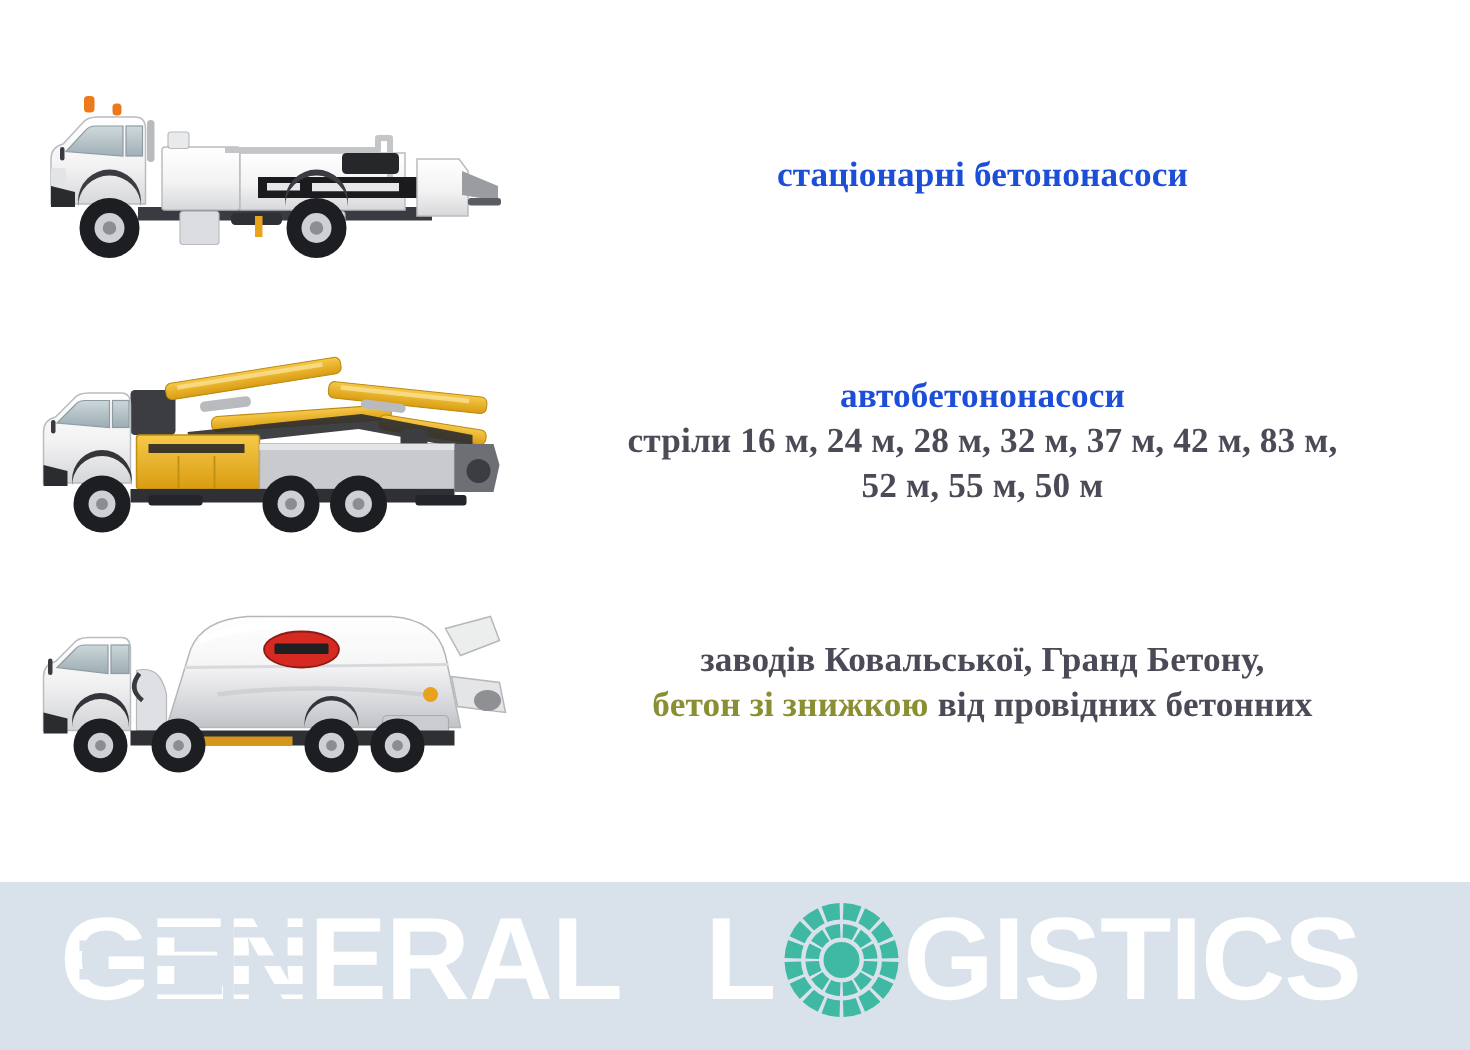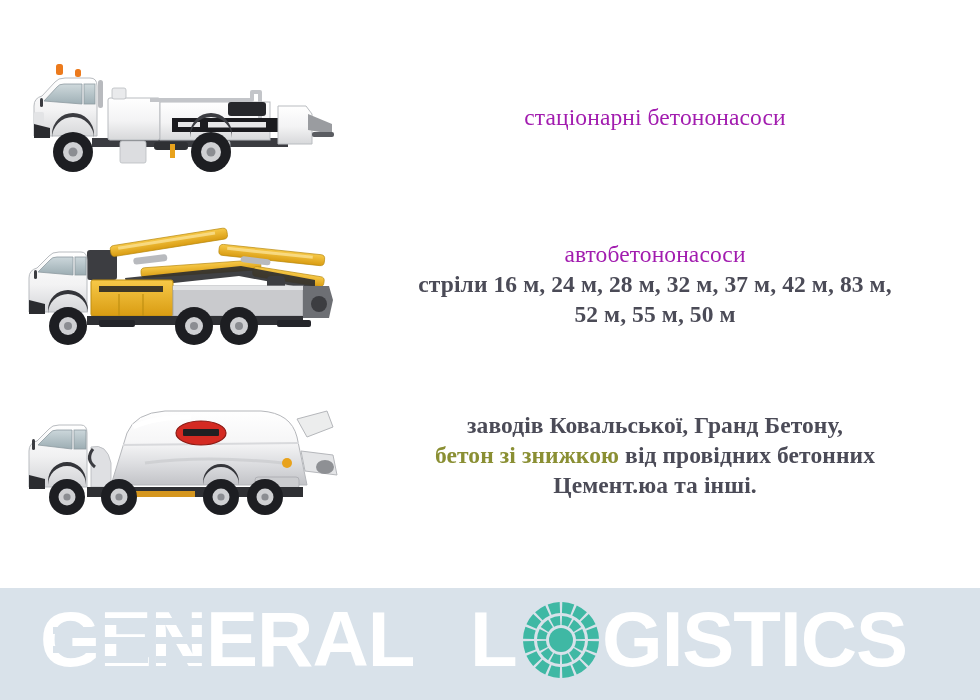--- a/index.html
+++ b/index.html
@@ -9,29 +9,29 @@
     font-family:"Liberation Serif",serif;position:relative;
   }
   .stage{position:relative;width:980px;height:700px;}
 
   
   .row{position:absolute;left:0;width:980px;display:flex;align-items:center;}
   .row-img{width:360px;flex:0 0 360px;display:flex;align-items:center;justify-content:center;}
   .row-txt{flex:1 1 auto;padding-right:30px;text-align:center;}
 
   #row1{top:52px;height:130px;}
-  #row2{top:214px;height:140px;}
+  #row2{top:224px;height:140px;}
   #row3{top:385px;height:140px;}
 
   .txt-line{
     color:#4b4b57;font-size:23.5px;line-height:30px;font-weight:700;
     letter-spacing:.1px;
   }
   .txt-head{
-    color:#a21caf;font-size:23.5px;line-height:30px;font-weight:400;
+    color:#1d4ed8;font-size:23.5px;line-height:30px;font-weight:700;
     letter-spacing:.1px;
   }
   .em-olive{color:#8a8f33;font-weight:700;}
 
   
   #footer{
     position:absolute;left:0;top:588px;width:980px;height:112px;
     background:#d9e2ea;overflow:hidden;
   }
   #logo-wrap{
@@ -278,21 +278,20 @@
         </g>
         <path d="M33 92 A19 19 0 0 1 71 92 L71 88 A19 19 0 0 0 33 88 Z" fill="#34353a"></path>
         <path d="M188 92 A18 18 0 0 1 224 92 L224 89 A18 18 0 0 0 188 89 Z" fill="#34353a"></path>
       </svg>
     </div>
     <div class="row-txt">
       <div class="txt-line">заводів Ковальської, Гранд Бетону,</div>
       <div class="txt-line">
         <span class="em-olive">бетон зі знижкою</span><span> від провідних бетонних</span>
       </div>
-      <div class="txt-line">Цемент.юа та інші.</div>
     </div>
   </div>
 
   <div id="footer">
     <div id="logo-wrap">
       <svg class="logo-svg" width="900" height="84" viewBox="0 0 900 84">
 
         <text id="lg-word1" x="0" y="64" font-family="'Liberation Sans',sans-serif" font-size="78" font-weight="700" fill="#ffffff" letter-spacing="-1">GENERAL</text>
 
         <g fill="#d9e2ea">

